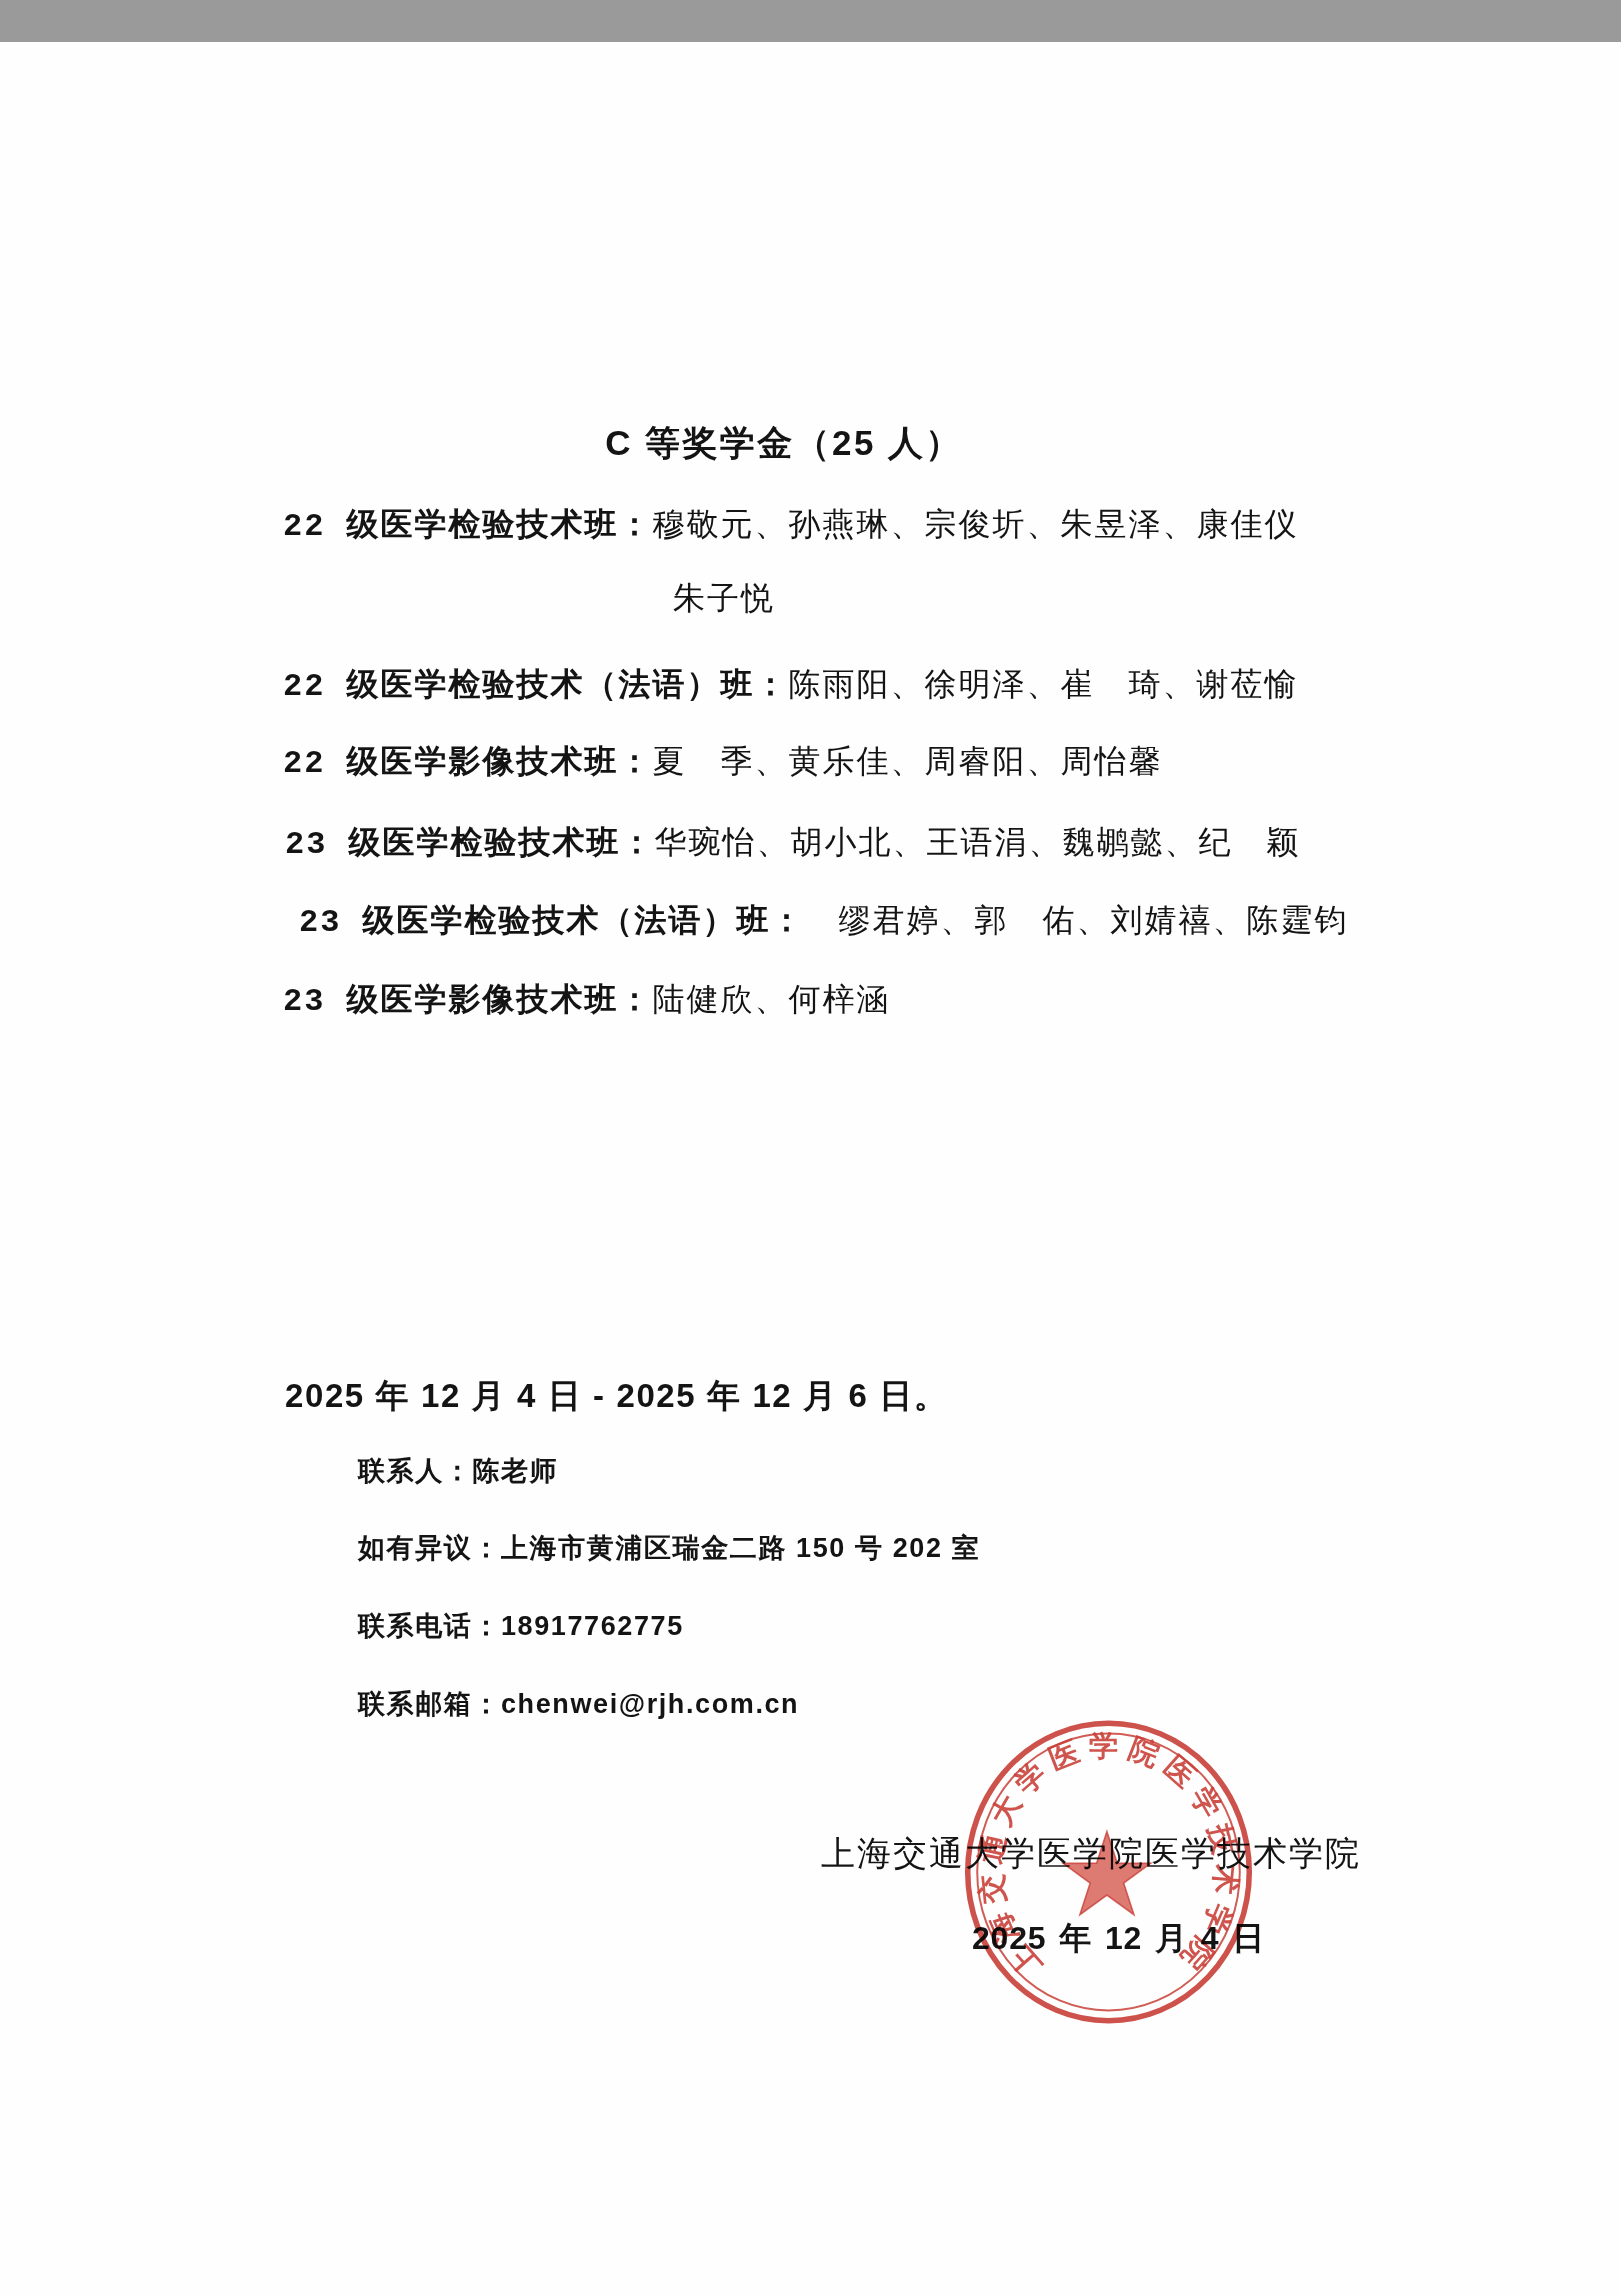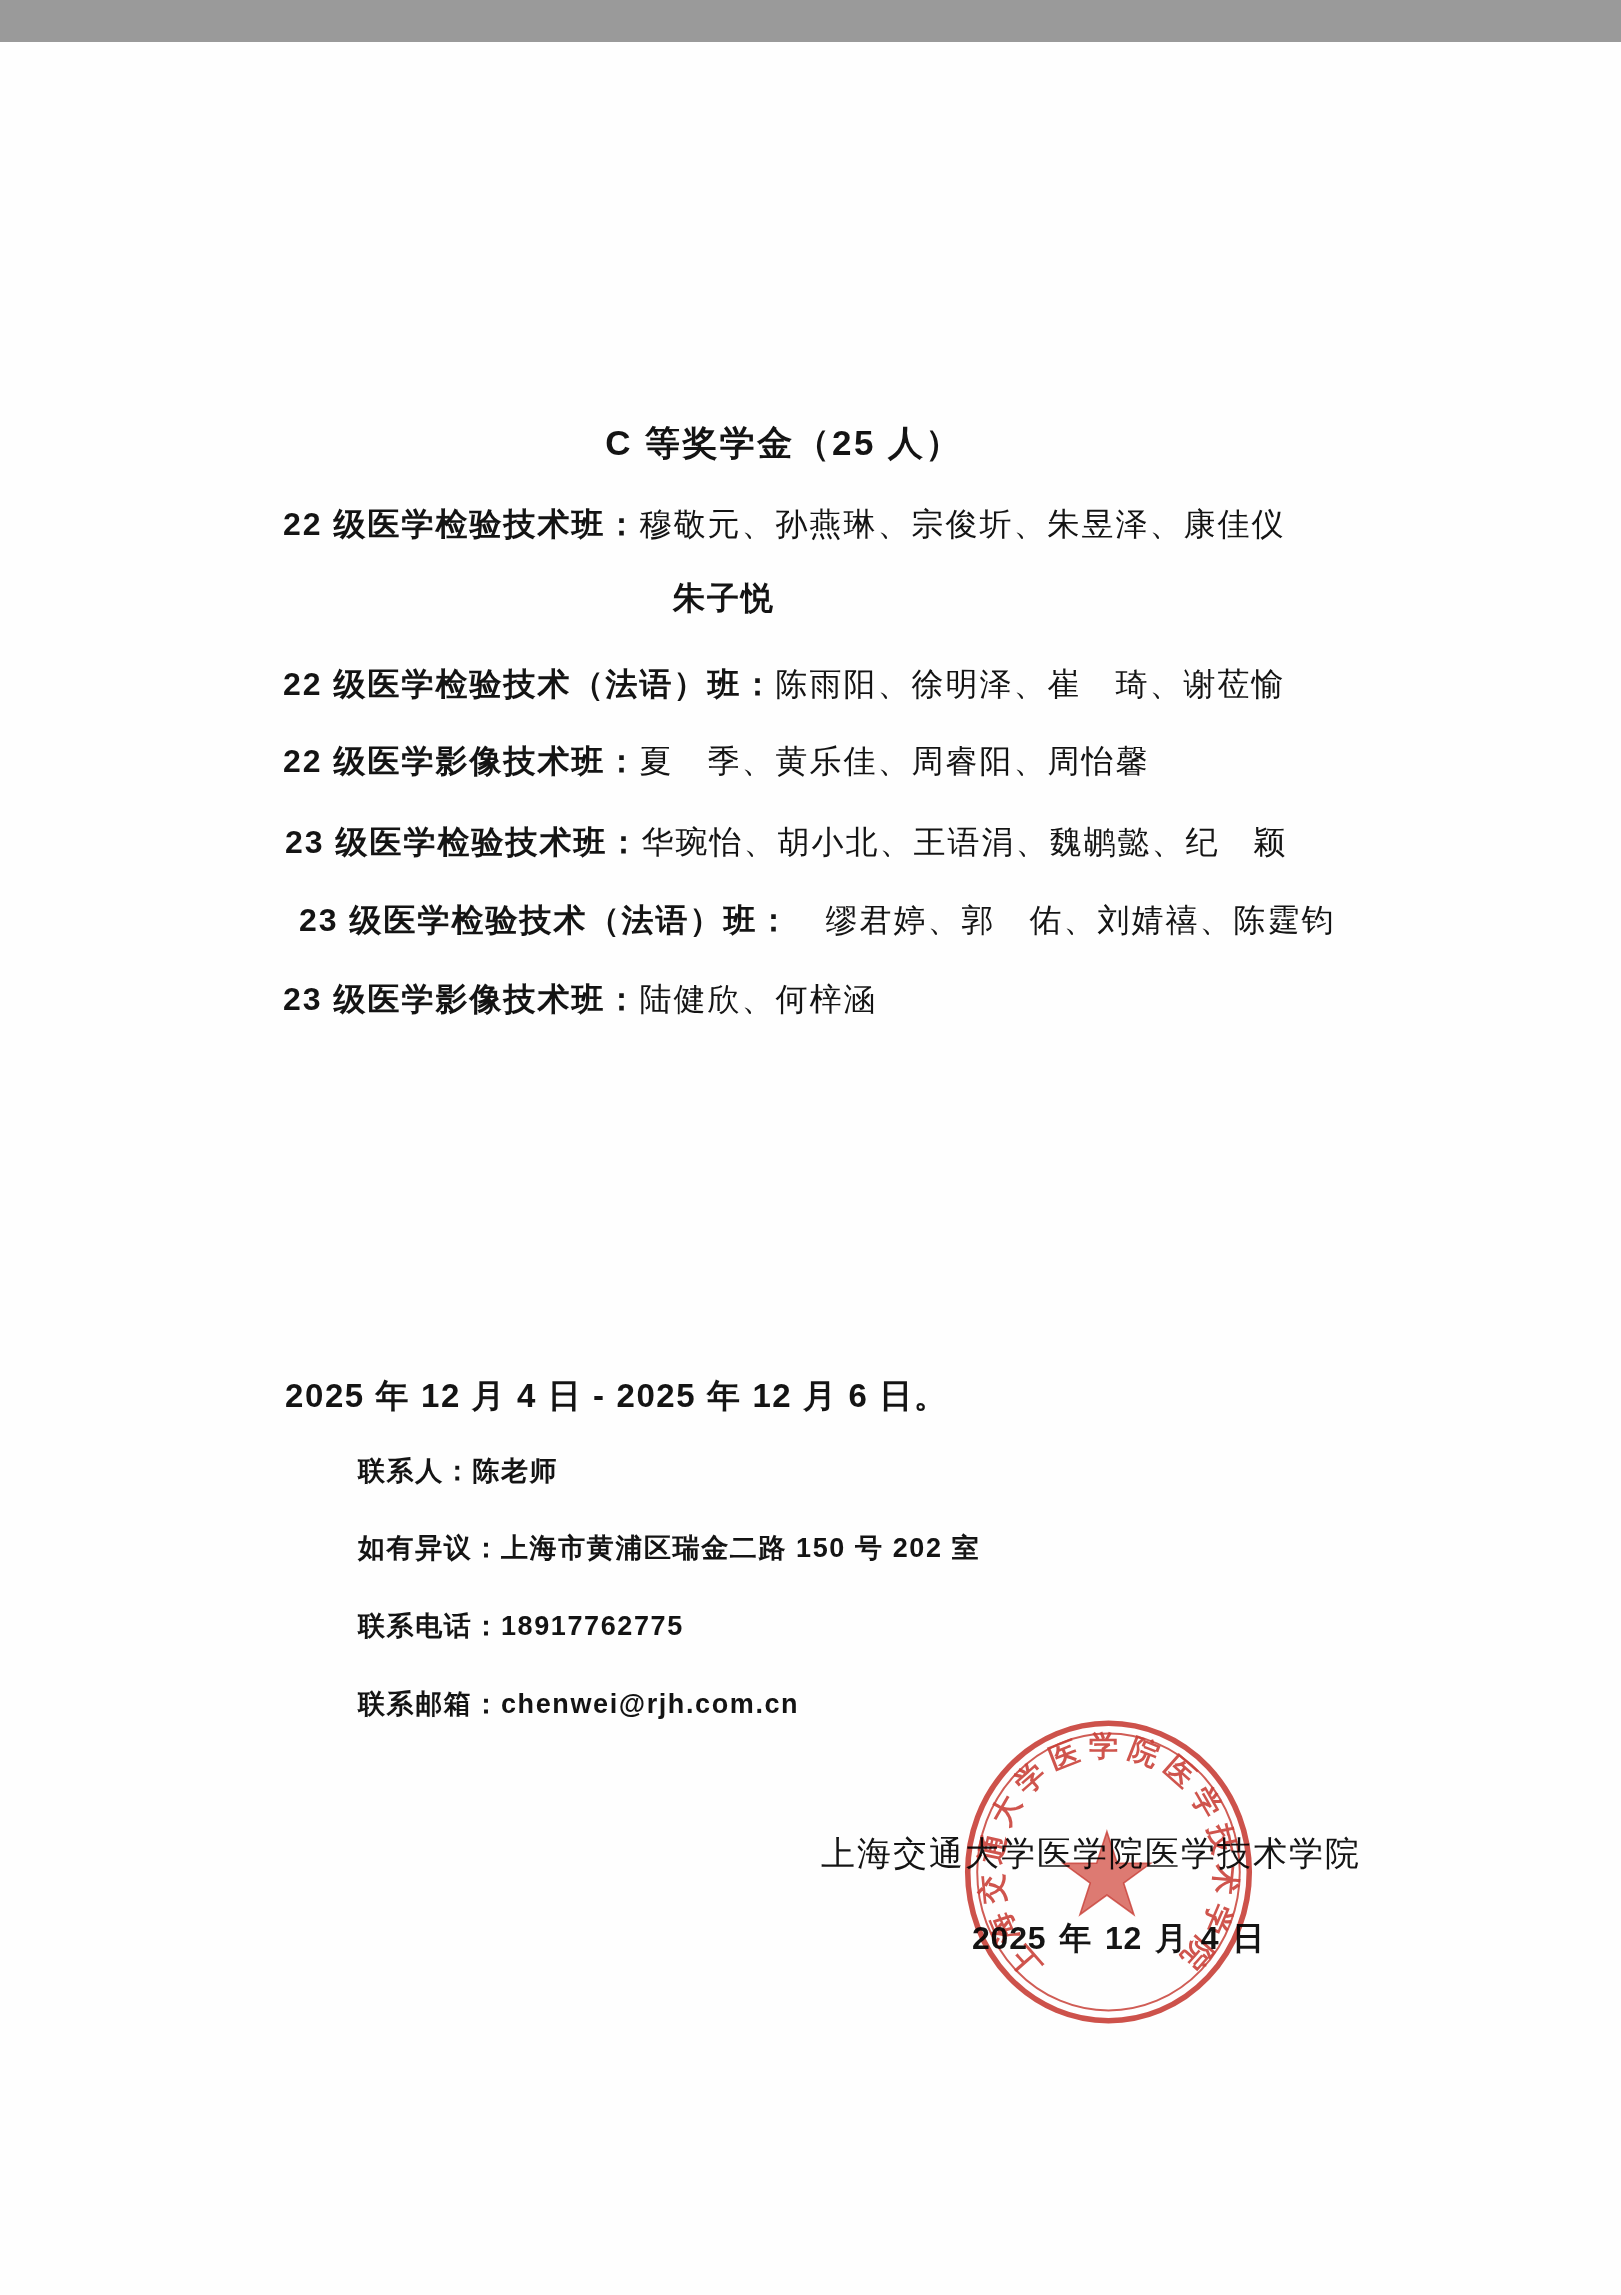--- a/index.html
+++ b/index.html
@@ -12,21 +12,21 @@
     overflow:hidden;
     margin-top:42px;
   }
   .abs{position:absolute;white-space:pre;line-height:1;}
   .title{
     left:0;top:383px;width:1568px;
     text-align:center;
     font-size:35px;font-weight:700;letter-spacing:2.4px;
   }
   .award{font-size:32px;letter-spacing:2px;}
-  .award .lbl{font-weight:700;}
+  .award .lbl{font-weight:700;font-family:Liberation Mono, monospace;}
   .award .nm{font-weight:400;}
   .notice{font-size:33px;font-weight:700;letter-spacing:1.6px;}
   .contact{font-size:27px;font-weight:700;letter-spacing:1.6px;}
   .signature{font-size:34px;font-weight:400;letter-spacing:2px;}
   .sign-date{font-size:32px;font-weight:700;letter-spacing:0.8px;word-spacing:3.2px;}
   .seal{
     position:absolute;left:958px;top:1675px;width:301px;height:310px;
     mix-blend-mode:multiply;opacity:.93;
   }
   .seal-text{
@@ -36,21 +36,21 @@
 </style>
 </head>
 <body>
 
 <div id="page">
 
   <div class="abs title">C 等奖学金（25 人）</div>
 
   <div class="abs award" style="left:283px;top:466px"><span class="lbl">22 级医学检验技术班：</span><span class="nm">穆敬元、孙燕琳、宗俊圻、朱昱泽、康佳仪</span></div>
 
-  <div class="abs award nm" style="left:673px;top:540px;font-weight:700">朱子悦</div>
+  <div class="abs award nm" style="left:673px;top:540px;font-weight:400">朱子悦</div>
 
   <div class="abs award" style="left:283px;top:626px"><span class="lbl">22 级医学检验技术（法语）班：</span><span class="nm">陈雨阳、徐明泽、崔　琦、谢莅愉</span></div>
 
   <div class="abs award" style="left:283px;top:703px"><span class="lbl">22 级医学影像技术班：</span><span class="nm">夏　季、黄乐佳、周睿阳、周怡馨</span></div>
 
   <div class="abs award" style="left:285px;top:784px"><span class="lbl">23 级医学检验技术班：</span><span class="nm">华琬怡、胡小北、王语涓、魏鹕懿、纪　颖</span></div>
 
   <div class="abs award" style="left:299px;top:862px"><span class="lbl">23 级医学检验技术（法语）班：</span><span class="nm">　缪君婷、郭　佑、刘婧禧、陈霆钧</span></div>
 
   <div class="abs award" style="left:283px;top:941px"><span class="lbl">23 级医学影像技术班：</span><span class="nm">陆健欣、何梓涵</span></div>

